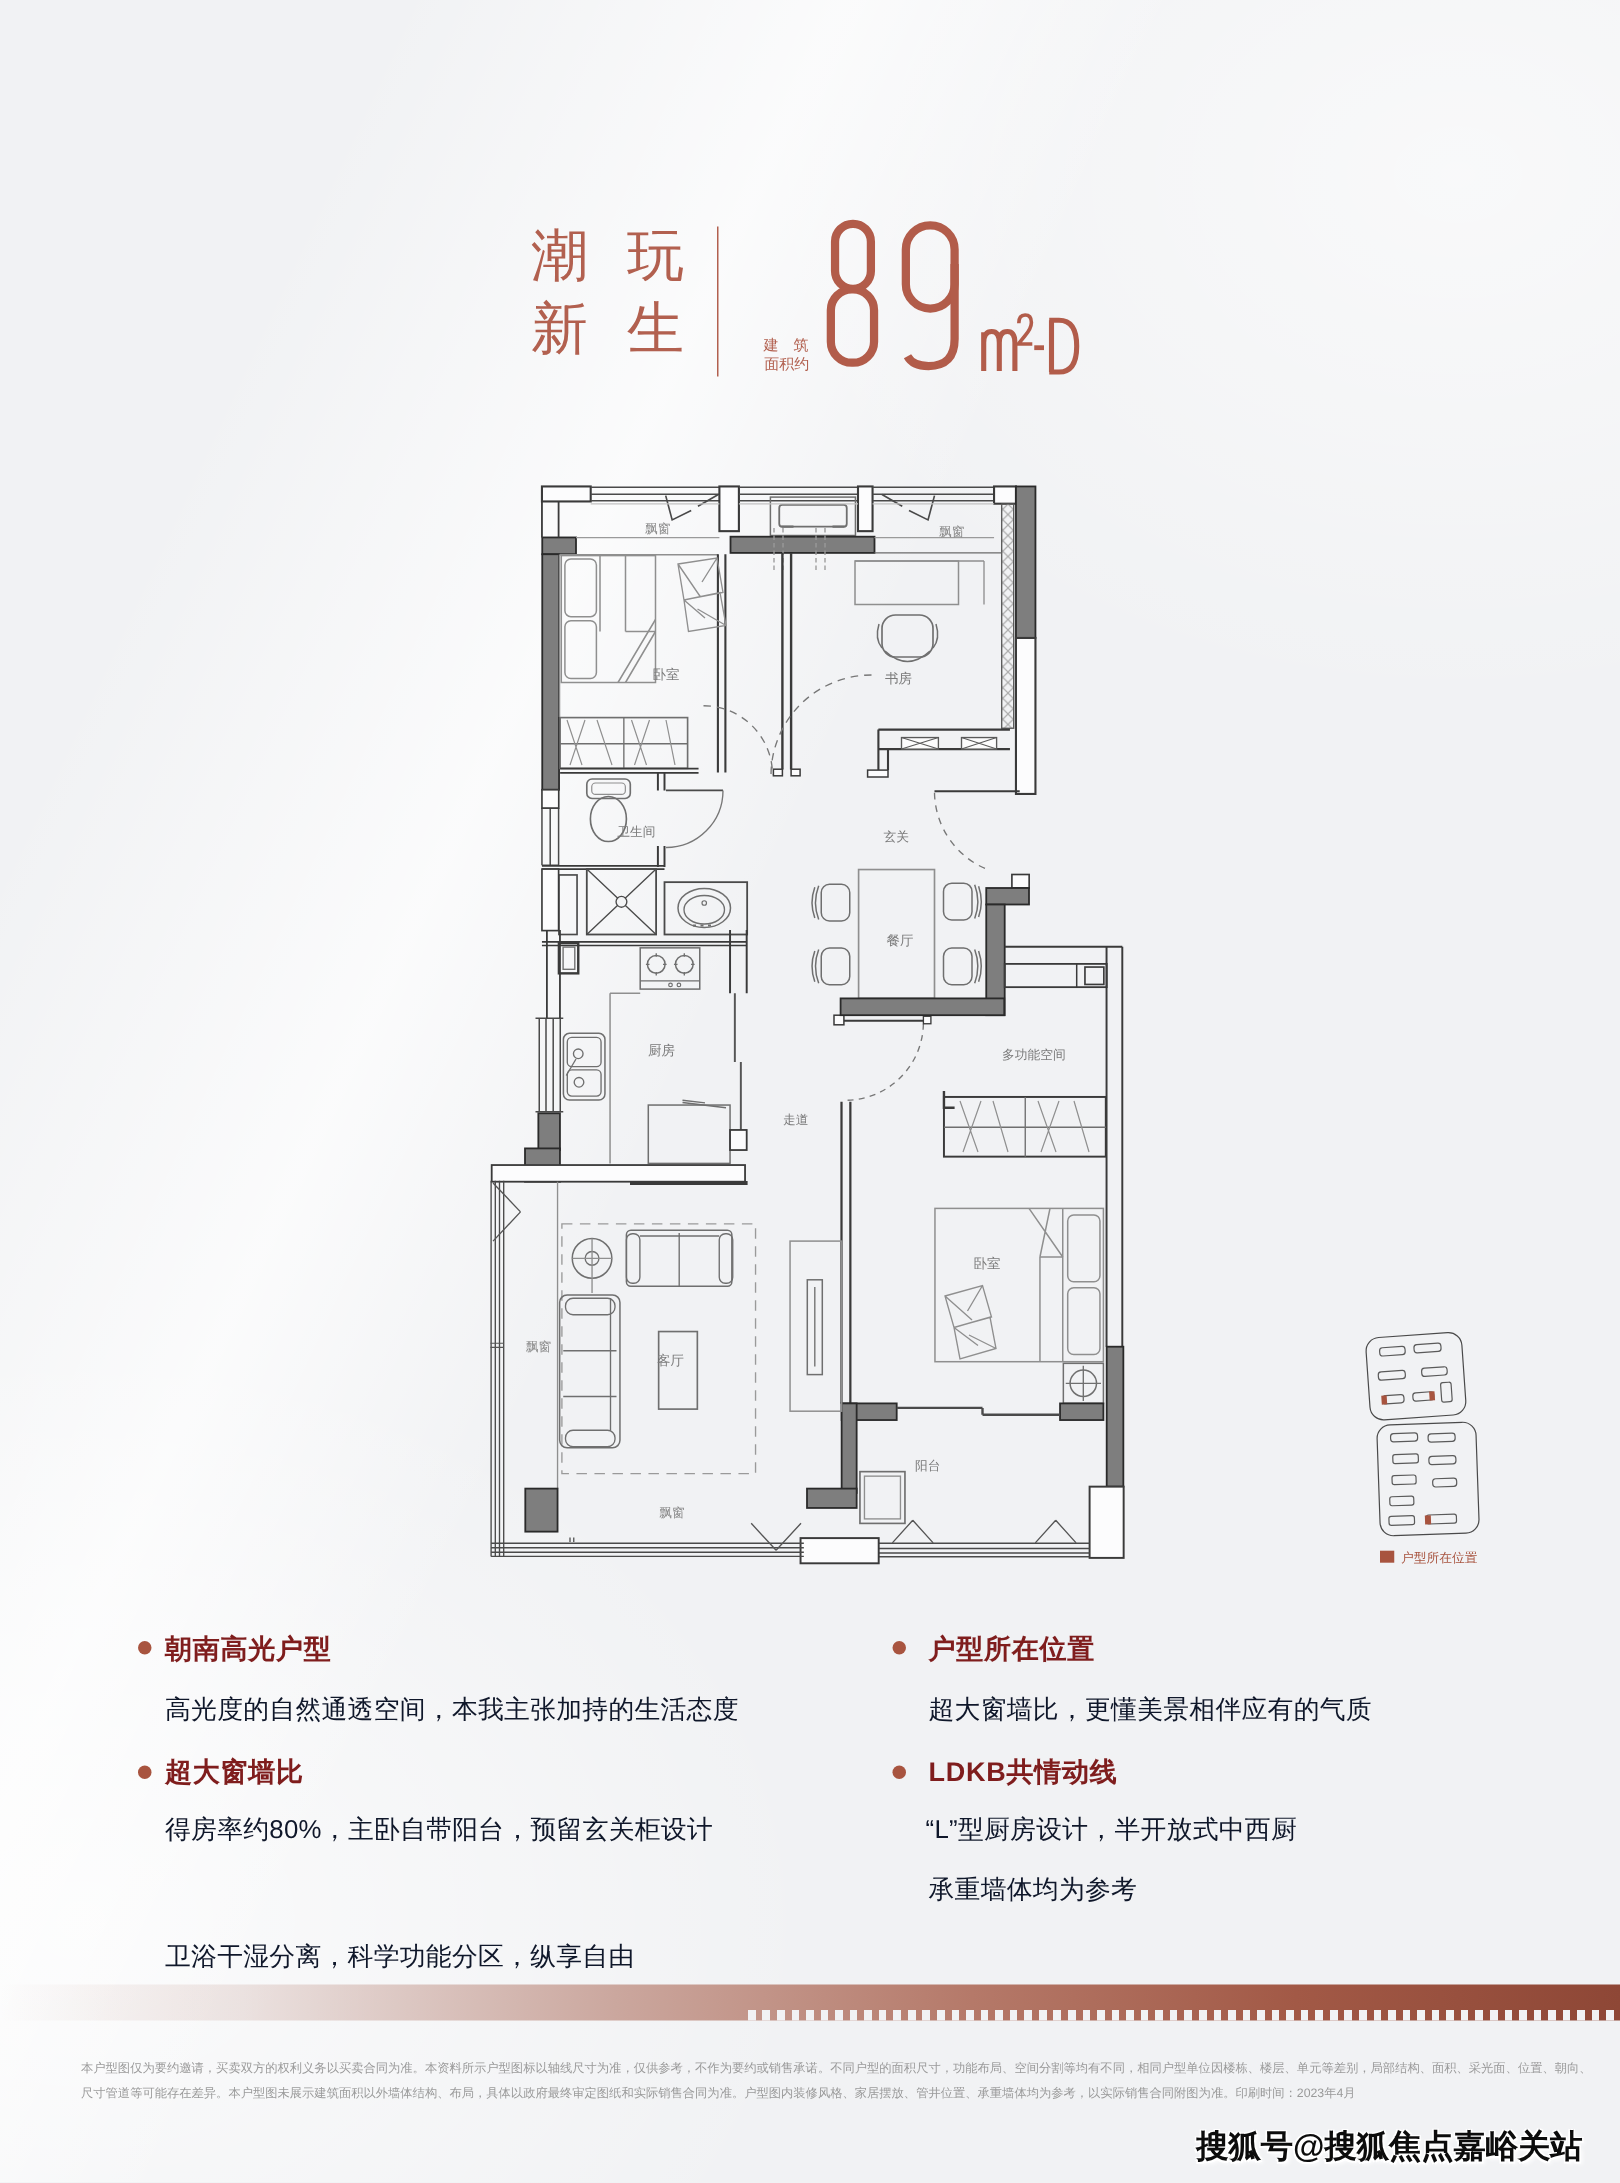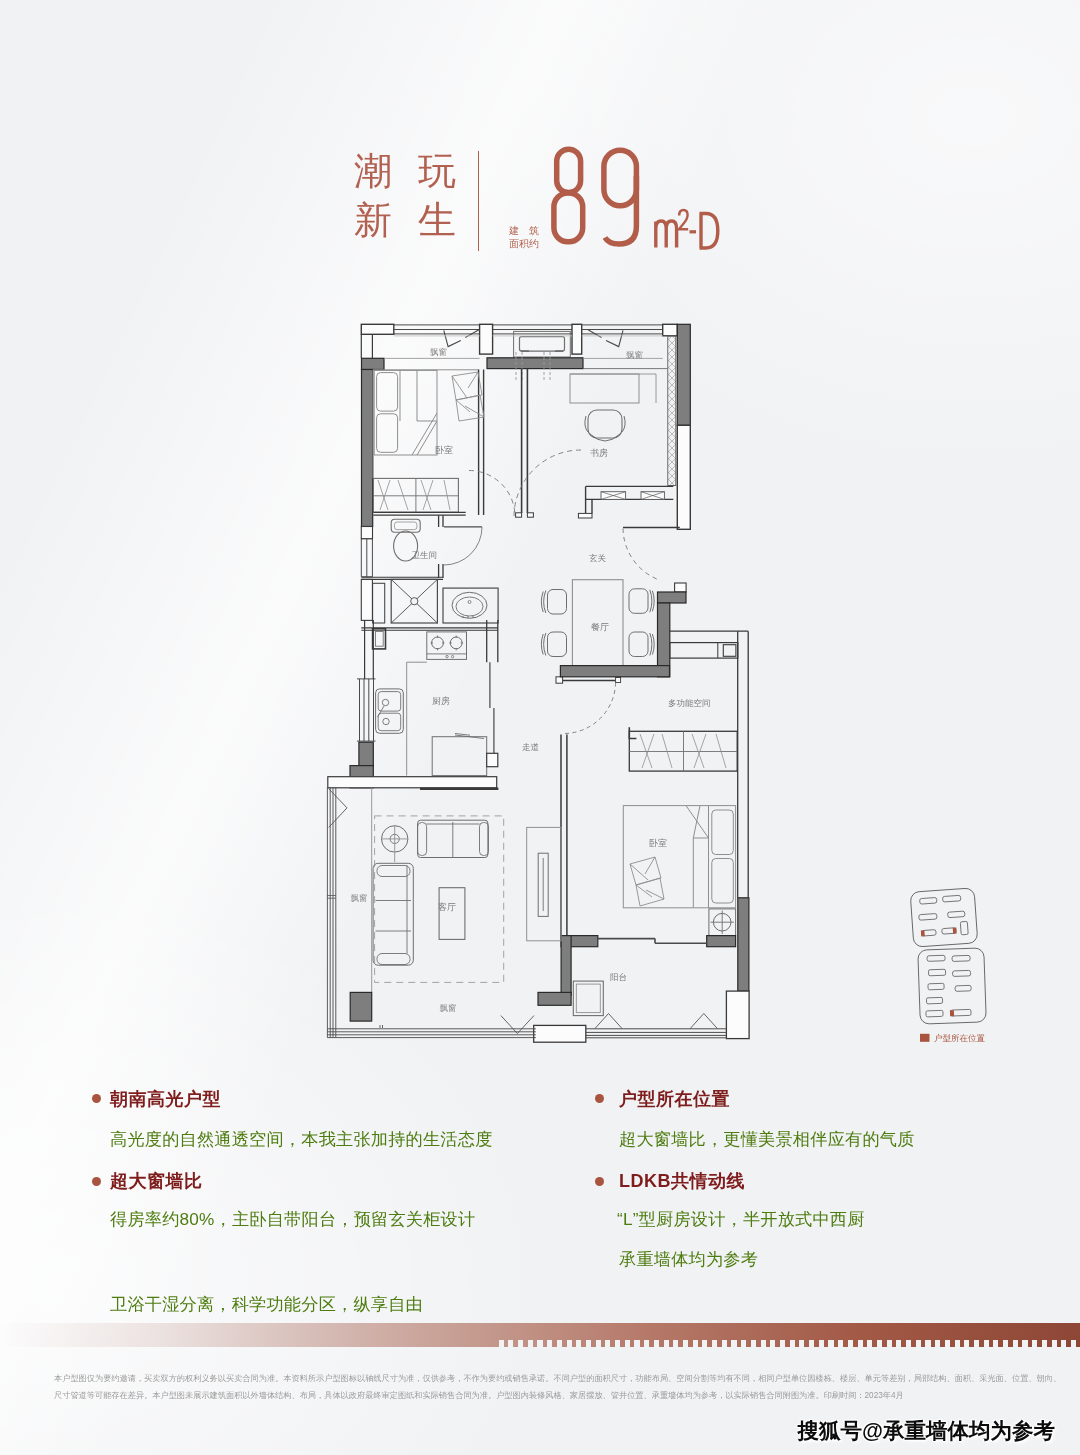--- a/index.html
+++ b/index.html
@@ -8,25 +8,25 @@
        font-family:"Liberation Sans",sans-serif;
        background:#f1f2f4;}
   .abs{position:absolute;}
   
   .bgA{left:0;top:0;width:1080px;height:1455px;
     background:
       linear-gradient(115deg, rgba(255,255,255,0) 15%, rgba(255,255,255,.7) 32%, rgba(255,255,255,0) 45%),
       radial-gradient(800px 600px at 90% 8%, rgba(255,255,255,.55), rgba(255,255,255,0) 60%),
       radial-gradient(900px 700px at 5% 88%, rgba(255,255,255,.7), rgba(255,255,255,0) 55%);
   }
-  .ttl{color:#b2604f;}
+  .ttl{color:#b2604f;text-align:center;}
   .hchar{font-size:38px;letter-spacing:26px;line-height:40px;white-space:nowrap;font-weight:500;}
   .smallv{font-size:10px;line-height:13px;letter-spacing:1px;}
   .bullet-h{font-size:18px;font-weight:bold;color:#7f1d1d;letter-spacing:.5px;white-space:nowrap;}
-  .bullet-b{font-size:17.2px;color:#4d7c0f;letter-spacing:.2px;white-space:nowrap;}
+  .bullet-b{font-size:17.2px;color:#0f172a;letter-spacing:.2px;white-space:nowrap;}
   .dot{width:9px;height:9px;border-radius:50%;background:#a8543f;}
   .fine{font-size:8.2px;color:#9a9a9a;line-height:17.2px;letter-spacing:0;white-space:nowrap;}
   .wm{font-size:21.5px;font-weight:bold;color:#0c0c0c;white-space:nowrap;
       text-shadow:-1px -1px 0 #fff,1px -1px 0 #fff,-1px 1px 0 #fff,1px 1px 0 #fff,2px 2px 3px #fff;}
 </style>
 </head>
 <body>
 
 <div class="abs bgA"></div>
 
@@ -423,13 +423,13 @@
 <div class="abs bullet-b" style="left:619px;top:1246.5px;">承重墙体均为参考</div>
 
 <div class="abs" style="left:0;top:1323px;width:1080px;height:24px;
   background:linear-gradient(90deg, rgba(203,166,158,0) 0%, rgba(205,172,164,.3) 15%, #cba79e 38%, #b57969 60%, #a25946 80%, #8e4736 100%);"></div>
 
 <div class="abs" style="left:494px;top:1340px;width:586px;height:7px;
   background:repeating-linear-gradient(90deg, rgba(240,241,243,0) 0 4.6px, #f1f2f4 4.6px 9.7px);"></div>
 
 <div class="abs fine" style="left:54px;top:1370px;">本户型图仅为要约邀请，买卖双方的权利义务以买卖合同为准。本资料所示户型图标以轴线尺寸为准，仅供参考，不作为要约或销售承诺。不同户型的面积尺寸，功能布局、空间分割等均有不同，相同户型单位因楼栋、楼层、单元等差别，局部结构、面积、采光面、位置、朝向、<br>尺寸管道等可能存在差异。本户型图未展示建筑面积以外墙体结构、布局，具体以政府最终审定图纸和实际销售合同为准。户型图内装修风格、家居摆放、管井位置、承重墙体均为参考，以实际销售合同附图为准。印刷时间：2023年4月</div>
 
-<div class="abs wm" style="right:25px;top:1416px;">搜狐号@承重墙体均为参考</div>
+<div class="abs wm" style="right:25px;top:1416px;">搜狐号@搜狐焦点嘉峪关站</div>
 
 </body></html>

